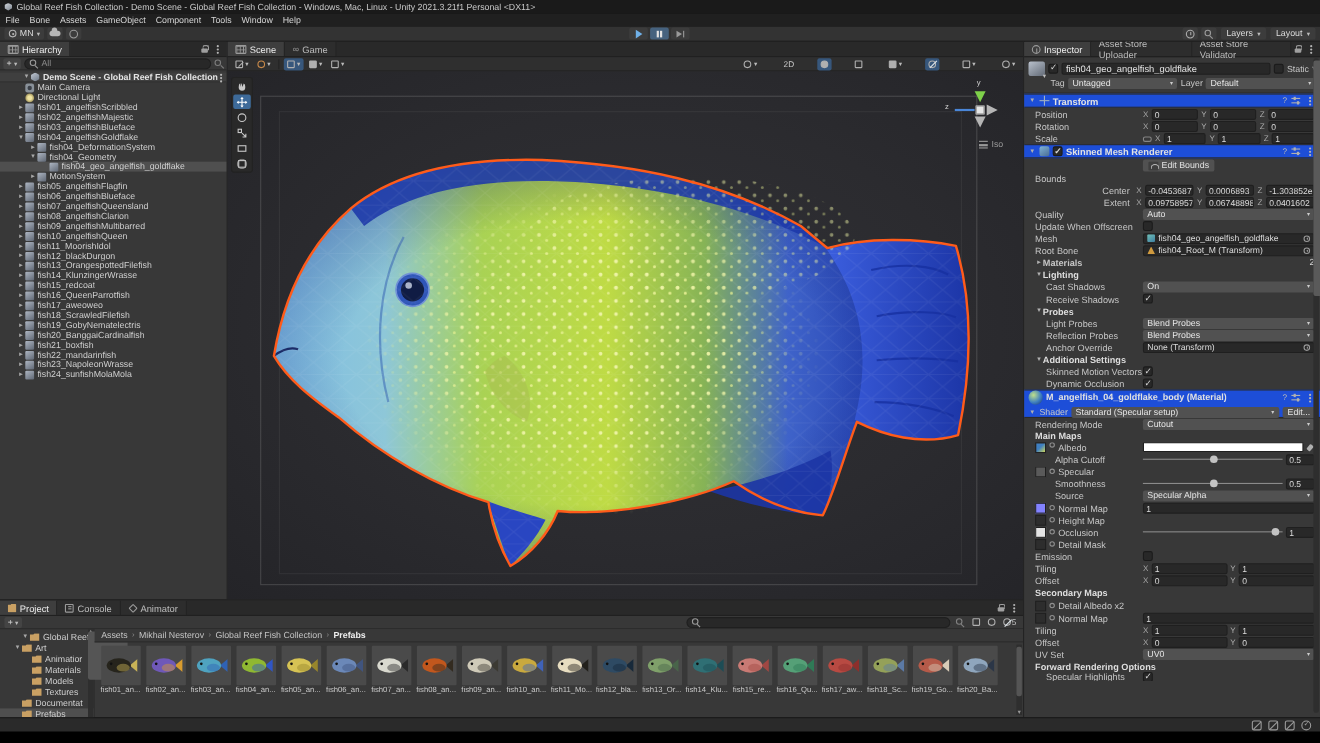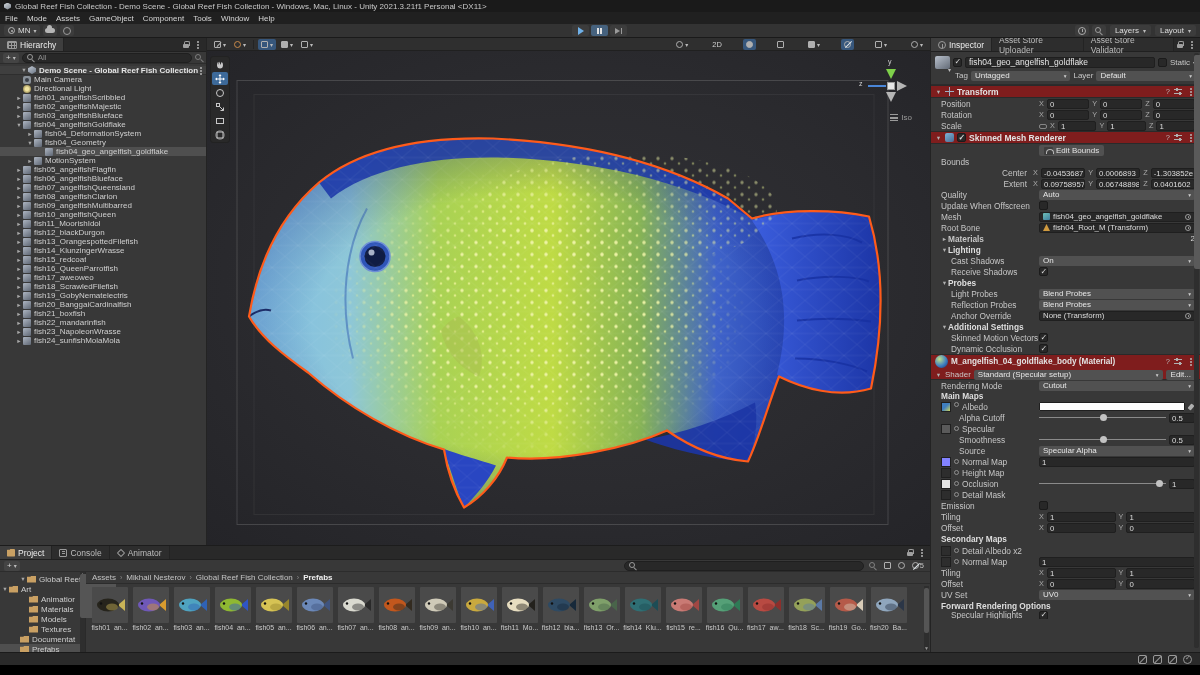--- a/index.html
+++ b/index.html
@@ -109,21 +109,21 @@
   .ihead{padding:3px 4px 2px 4px;border-bottom:1px solid #2c2c2c}
   .ihrow{display:flex;align-items:center;gap:3px;height:14px;font-size:8.5px}
   .bigcube{width:15px;height:13px;background:linear-gradient(145deg,#b9c1cc,#626a76);border-radius:2px;position:relative;flex:none}
   .bigcube::after{content:"▾";position:absolute;right:-1px;bottom:-4px;font-size:6px;color:#bbb}
   .namefield{flex:1;background:#282828;border:1px solid #1f1f1f;border-radius:2px;height:11px;display:flex;align-items:center;padding:0 3px;color:#e4e4e4;overflow:hidden;white-space:nowrap}
   .chk{width:9px;height:9px;background:#282828;border:1px solid #1b1b1b;border-radius:2px;position:relative;flex:none}
   .chk.on::after{content:"✓";position:absolute;left:0.5px;top:-1.5px;font-size:8px;color:#dcdcdc}
   .smalllbl{font-size:8px;color:#c8c8c8}
   .dd{background:#515151;border-radius:2px;height:10px;display:flex;align-items:center;padding:0 4px;flex:1;font-size:8px;color:#e6e6e6;overflow:hidden;white-space:nowrap;min-width:0}
   .dd::after{content:"▾";margin-left:auto;font-size:5.5px;color:#ccc;padding-left:3px}
-  .chead{display:flex;align-items:center;height:13px;background:#7f1d1d;border-top:1px solid #2a2a2a;border-bottom:1px solid #2a2a2a;padding:0 4px;gap:3px;font-size:8.5px;font-weight:bold;color:#e2e2e2}
+  .chead{display:flex;align-items:center;height:13px;background:#1d4ed8;border-top:1px solid #2a2a2a;border-bottom:1px solid #2a2a2a;padding:0 4px;gap:3px;font-size:8.5px;font-weight:bold;color:#e2e2e2}
   .fo{font-size:5.5px;color:#b0b0b0;width:7px;text-align:center}
   .hicons{margin-left:auto;display:flex;align-items:center;gap:4px;font-weight:normal}
   .qm{font-size:7.5px;color:#b8b8b8}
   .i-preset{width:8px;height:7px;position:relative}
   .i-preset::before{content:"";position:absolute;left:0;top:1px;width:8px;height:1px;background:#b0b0b0;box-shadow:0 4px 0 #b0b0b0}
   .i-preset::after{content:"";position:absolute;left:2px;top:0;width:2px;height:3px;background:#b0b0b0;box-shadow:3px 4px 0 #b0b0b0}
   .ic-transform{width:9px;height:9px;position:relative}
   .ic-transform::before{content:"";position:absolute;left:4px;top:0;width:1px;height:9px;background:#9fb0c4}
   .ic-transform::after{content:"";position:absolute;left:0;top:4px;width:9px;height:1px;background:#9fb0c4}
   .ic-smr{width:9px;height:9px;background:linear-gradient(145deg,#7fb3d8,#4a6d93);border-radius:2px}
@@ -203,21 +203,21 @@
 
 <div id="app">
 
   <div class="titlebar">
     <span class="winicon"></span>
     <span>Global Reef Fish Collection - Demo Scene - Global Reef Fish Collection - Windows, Mac, Linux - Unity 2021.3.21f1 Personal &lt;DX11&gt;</span>
   </div>
 
   <div class="menubar" id="menubar">
       <span>File</span>
-      <span>Mode</span>
+      <span>Bone</span>
       <span>Assets</span>
       <span>GameObject</span>
       <span>Component</span>
       <span>Tools</span>
       <span>Window</span>
       <span>Help</span>
     </div>
 
   <div class="toolbar">
     <div class="chip">
@@ -438,20 +438,30 @@
         </div>
         <div class="hrow" style="padding-left: 15px;">
           <span class="harrow">►</span>
           <span class="hicon object"></span>
           <span class="hlabel">fish24_sunfishMolaMola</span>
         </div>
       </div>
   </div>
 
   <div class="sceneview">
+    <div class="tabbar">
+      <div class="tab active">
+        <span class="ticon grid"></span>
+        <span>Scene</span>
+      </div>
+      <div class="tab">
+        <span class="ticon game">∞</span>
+        <span>Game</span>
+      </div>
+    </div>
     <div class="scenebar">
       <div class="sbtn">
           <span class="g pen"></span>
           <span class="caret">▾</span>
         </div>
       <div class="sbtn">
           <span class="g round orange"></span>
           <span class="caret">▾</span>
         </div>
       <span class="sep"></span>
@@ -1096,21 +1106,21 @@
       <div class="ptree" id="proj-tree">
         <div class="ptscroll">
             <span class="up">▲</span>
             <span class="thumb"></span>
           </div>
       <div class="frow" style="padding-left: 19px;">
             <span class="harrow">▼</span>
             <span class="fico"></span>
             <span>Global Reef Fis</span>
           </div>
-          <div class="frow" style="padding-left: 1px;">
+          <div class="frow" style="padding-left: 12px;">
             <span class="harrow">▼</span>
             <span class="fico"></span>
             <span>Art</span>
           </div>
           <div class="frow" style="padding-left: 21px;">
             <span class="harrow"></span>
             <span class="fico"></span>
             <span>Animatior</span>
           </div>
           <div class="frow" style="padding-left: 21px;">

